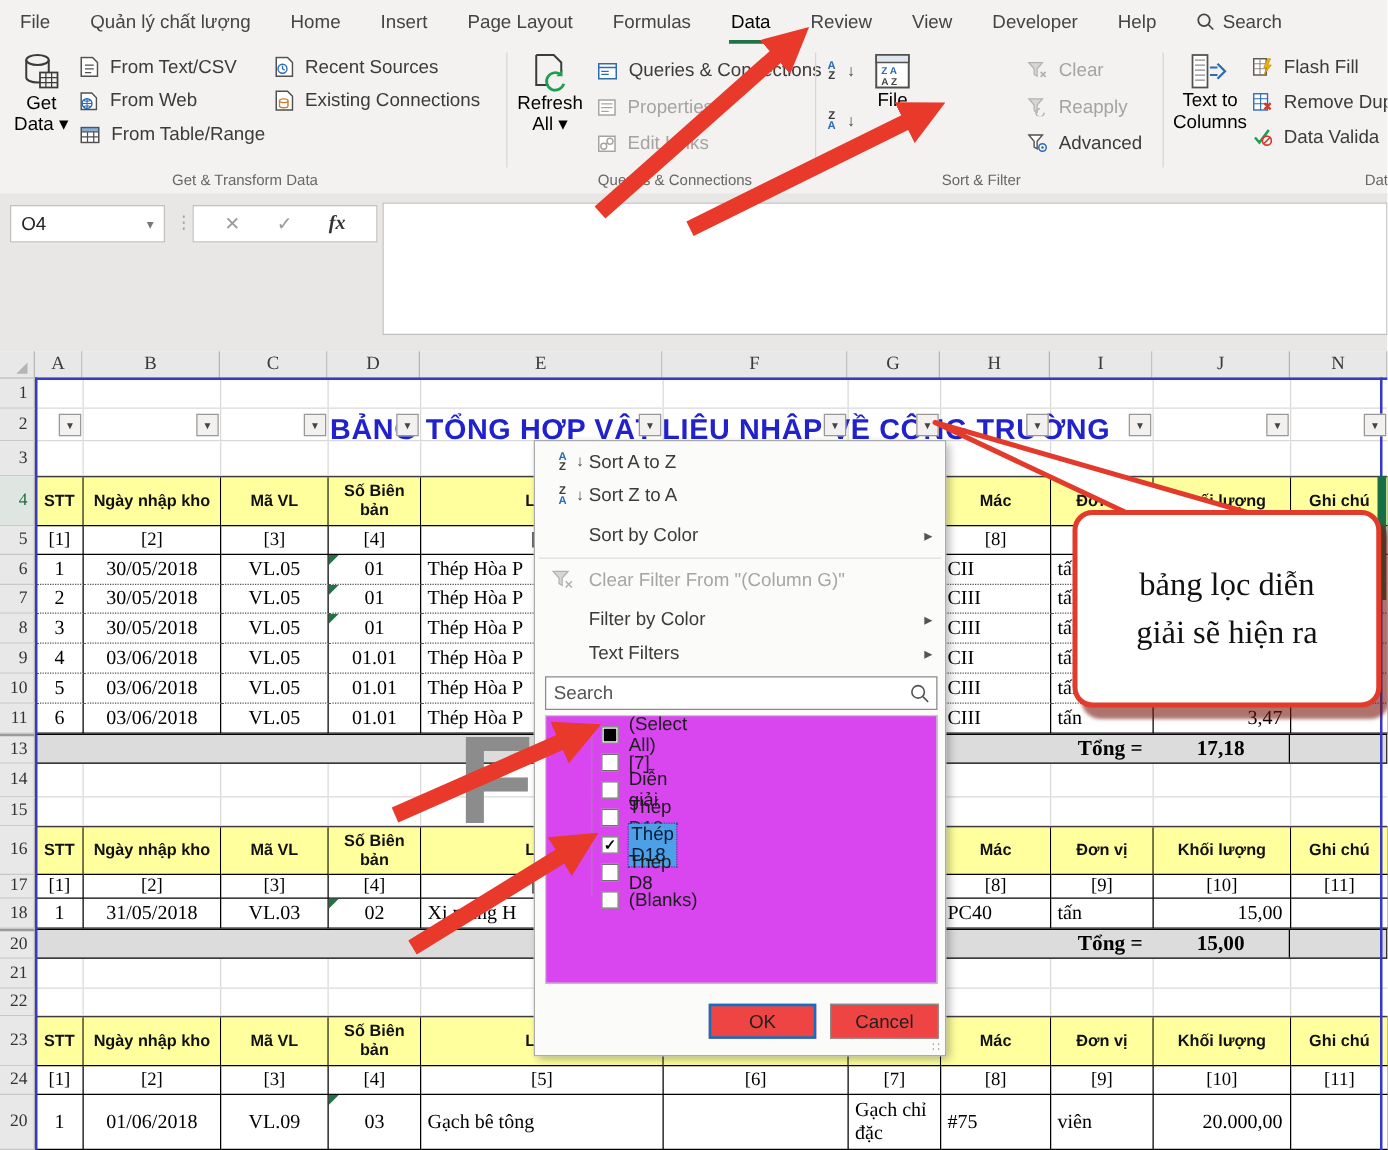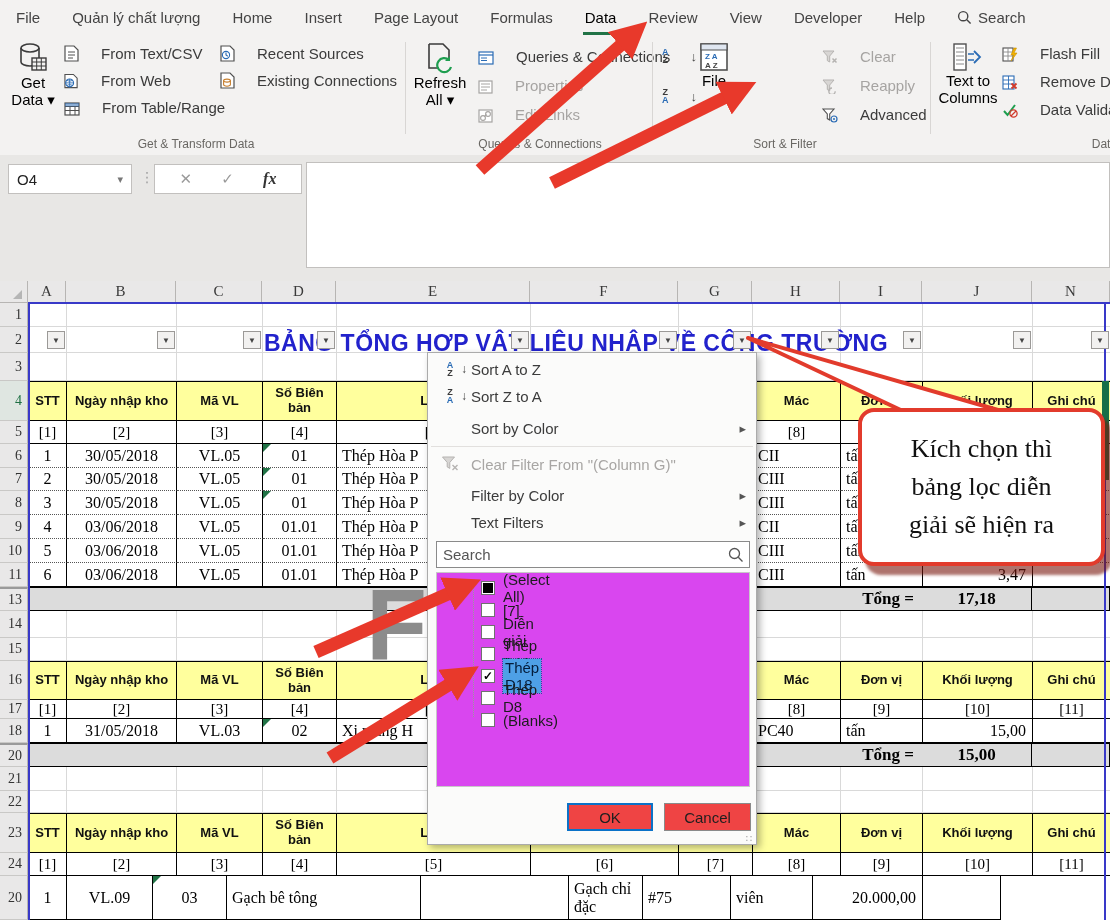--- a/index.html
+++ b/index.html
@@ -6,21 +6,21 @@
   body{width:1110px;height:920px;overflow:hidden;position:relative;background:#fff;
        font-family:"Liberation Sans",sans-serif;-webkit-font-smoothing:antialiased}
   .abs{position:absolute}
   
   #ribbon{position:absolute;left:0;top:0;width:1110px;height:155px;background:#f3f2f1;border-bottom:1px solid #d8d6d4;z-index:2}
   #tabs{position:absolute;left:0;top:0;height:35px;display:flex;align-items:stretch;padding-left:14px;gap:28px;font-size:15px;color:#444}
   .tab{display:flex;align-items:center;padding:0 2px;white-space:nowrap}
   .tab.active{font-weight:400;color:#000;box-shadow:inset 0 -3px 0 #217346}
   .rdiv{position:absolute;top:42px;height:92px;width:1px;background:#d8d6d4}
   .rbig{position:absolute;display:flex;flex-direction:column;align-items:center;font-size:15px;color:#000000;line-height:17px;text-align:center}
-  .rsm{position:absolute;display:flex;align-items:flex-end;gap:22px;font-size:15px;color:#3b3b3b;white-space:nowrap}
+  .rsm{position:absolute;display:flex;align-items:center;gap:9px;font-size:15px;color:#3b3b3b;white-space:nowrap}
   .gray,.gray *{color:#a6a4a2!important}
   .glab{position:absolute;top:137px;font-size:12px;color:#696763;text-align:center;white-space:nowrap}
   .bigsel{background:#d2d0ce;border:1px solid #c3c1bf}
   .sico{display:inline-block;font:bold 9px/8px "Liberation Sans",sans-serif;text-align:center}
   .sico .b{color:#2b6cb5}
   
   #fbar{position:absolute;left:0;top:155px;width:1110px;height:126px;background:#e8e7e5;z-index:2}
   .whitebox{position:absolute;background:#fff;border:1px solid #c2c0be;box-sizing:border-box}
   
   .colhdr{position:absolute;top:281px;height:22px;background:#e9e8e8;border-right:1px solid #b7b5b3;border-bottom:1px solid #b7b5b3;
@@ -520,20 +520,21 @@
   <div class="c wE tb rf">[5]</div>
   <div class="c wF tb rf">[6]</div>
   <div class="c wG tb rf">[7]</div>
   <div class="c wH tb rf">[8]</div>
   <div class="c wI tb rf">[9]</div>
   <div class="c wJ tb rf">[10]</div>
   <div class="c wN tb rf">[11]</div>
 </div>
 <div class="row trow" style="left:28px;top:876px;height:44px">
   <div class="c wA tb">1</div>
+  <div class="c wB tb">01/06/2018</div>
   <div class="c wC tb">VL.09</div>
   <div class="c wD tb note">03</div>
   <div class="c wE tb al">Gạch bê tông</div>
   <div class="c wF tb"></div>
   <div class="c wG tb al wrap">Gạch chỉ đặc</div>
   <div class="c wH tb al">#75</div>
   <div class="c wI tb al">viên</div>
   <div class="c wJ tb ar">20.000,00</div>
   <div class="c wN tb"></div>
 </div>
@@ -577,21 +578,20 @@
 <div class="fbtn" style="left:1091px">
     <span>▼</span>
   </div>
 
 <div id="wmF">F</div>
 
 <svg class="abs" style="left:700px;top:330px;z-index:39;pointer-events:none" width="410" height="250">
   <polygon points="48,8 205,82 305,82" fill="#ffffff" stroke="#e23b2c" stroke-width="4" stroke-linejoin="round"></polygon>
 </svg>
 <div id="callout">
-  <div>Kích chọn thì</div>
   <div>bảng lọc diễn</div>
   <div>giải sẽ hiện ra</div>
 </div>
 
 <div id="fmenu">
   <div class="mi" style="top:1px">
     <span class="micon sico"><span class="b">A</span><br><span>Z</span></span>
     <span class="micon" style="left:22px;font-size:12px;color:#444">↓</span>
     <span class="lbl">Sort A to Z</span>
   </div>

